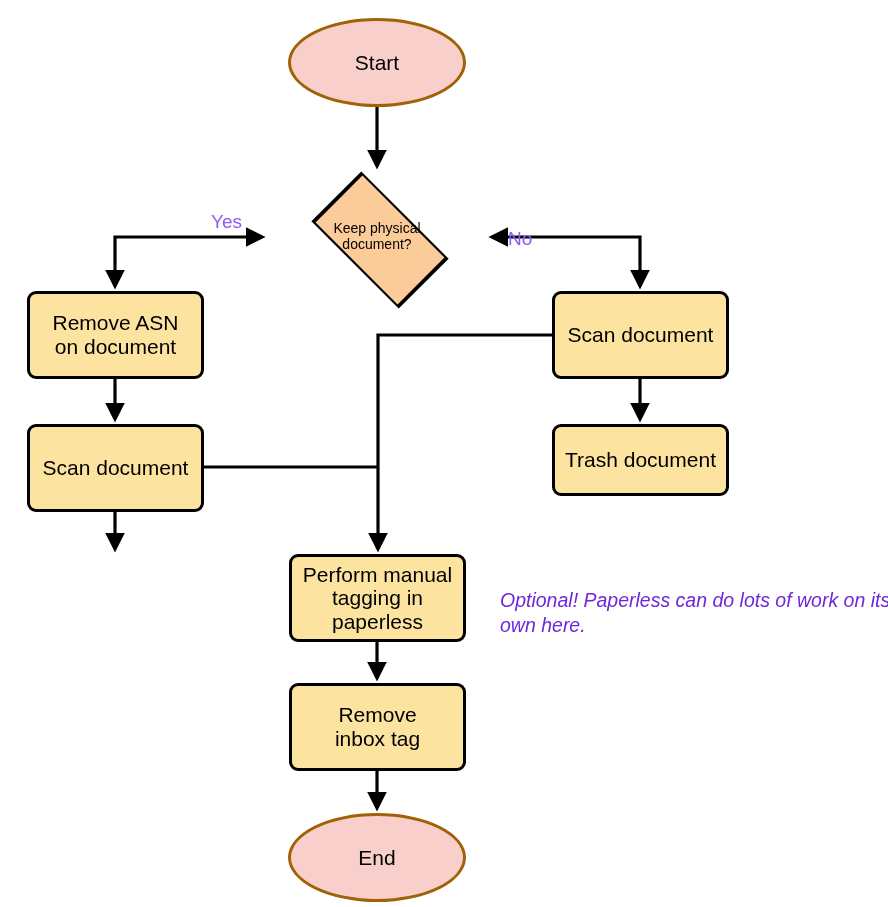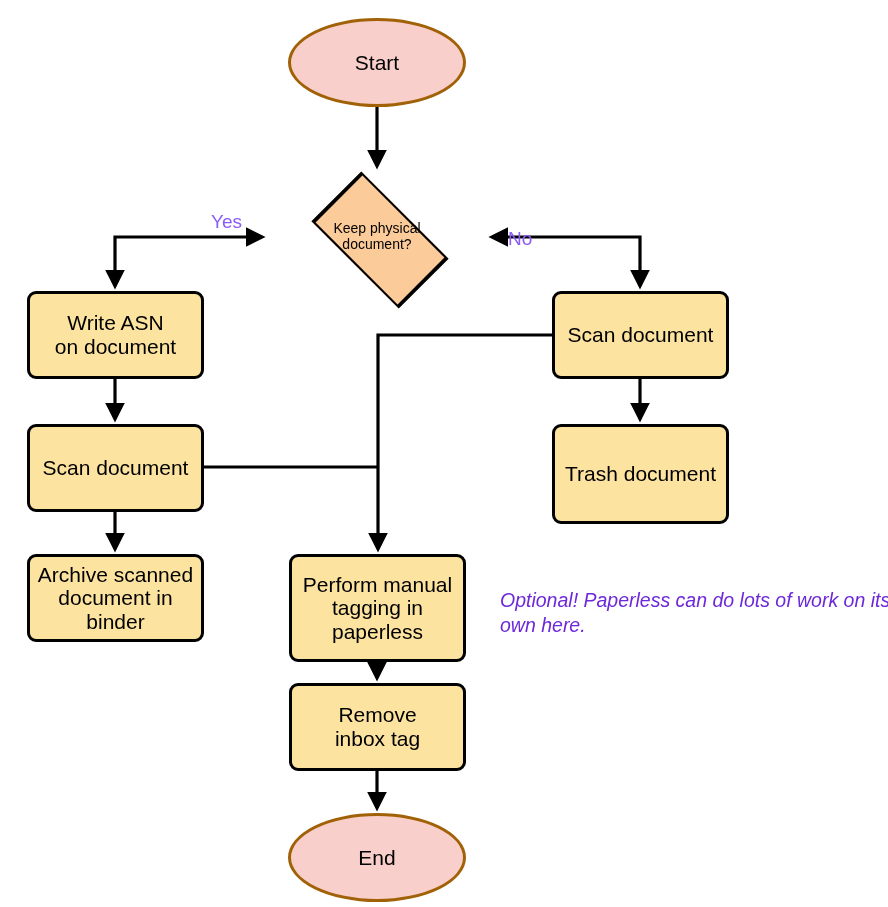--- a/index.html
+++ b/index.html
@@ -142,43 +142,38 @@
     <span class="diamond-shape"></span>
     <span class="lbl">Keep physical
 document?</span>
   </div>
 
   <span class="edge-label" style="left:211px; top:211px;">Yes</span>
 
   <span class="edge-label" style="left:508px; top:228px;">No</span>
 
   <div class="node process" style="left:27px; top:291px; width:177px; height:88px;">
-    <span class="lbl">Write ASN
+    <span class="lbl">Remove ASN
 on document</span>
   </div>
 
   <div class="node process" style="left:27px; top:424px; width:177px; height:88px;">
     <span class="lbl">Scan document</span>
   </div>
 
-  <div class="node process" style="left:27px; top:554px; width:177px; height:88px;">
-    <span class="lbl">Archive scanned
-document in
-binder</span>
-  </div>
 
   <div class="node process" style="left:552px; top:291px; width:177px; height:88px;">
     <span class="lbl">Scan document</span>
   </div>
 
-  <div class="node process" style="left:552px; top:424px; width:177px; height:100px;">
+  <div class="node process" style="left:552px; top:424px; width:177px; height:72px;">
     <span class="lbl">Trash document</span>
   </div>
 
-  <div class="node process" style="left:289px; top:554px; width:177px; height:108px;text-align:center;">
+  <div class="node process" style="left:289px; top:554px; width:177px; height:88px;text-align:center;">
     <span class="lbl">Perform manual
 tagging in
 paperless</span>
   </div>
 
   <div class="node terminator" style="left:288px; top:813px; width:178px; height:89px;">
     <span class="lbl">End</span>
   </div>
 
   <div class="node process" style="left:289px; top:683px; width:177px; height:88px;">

